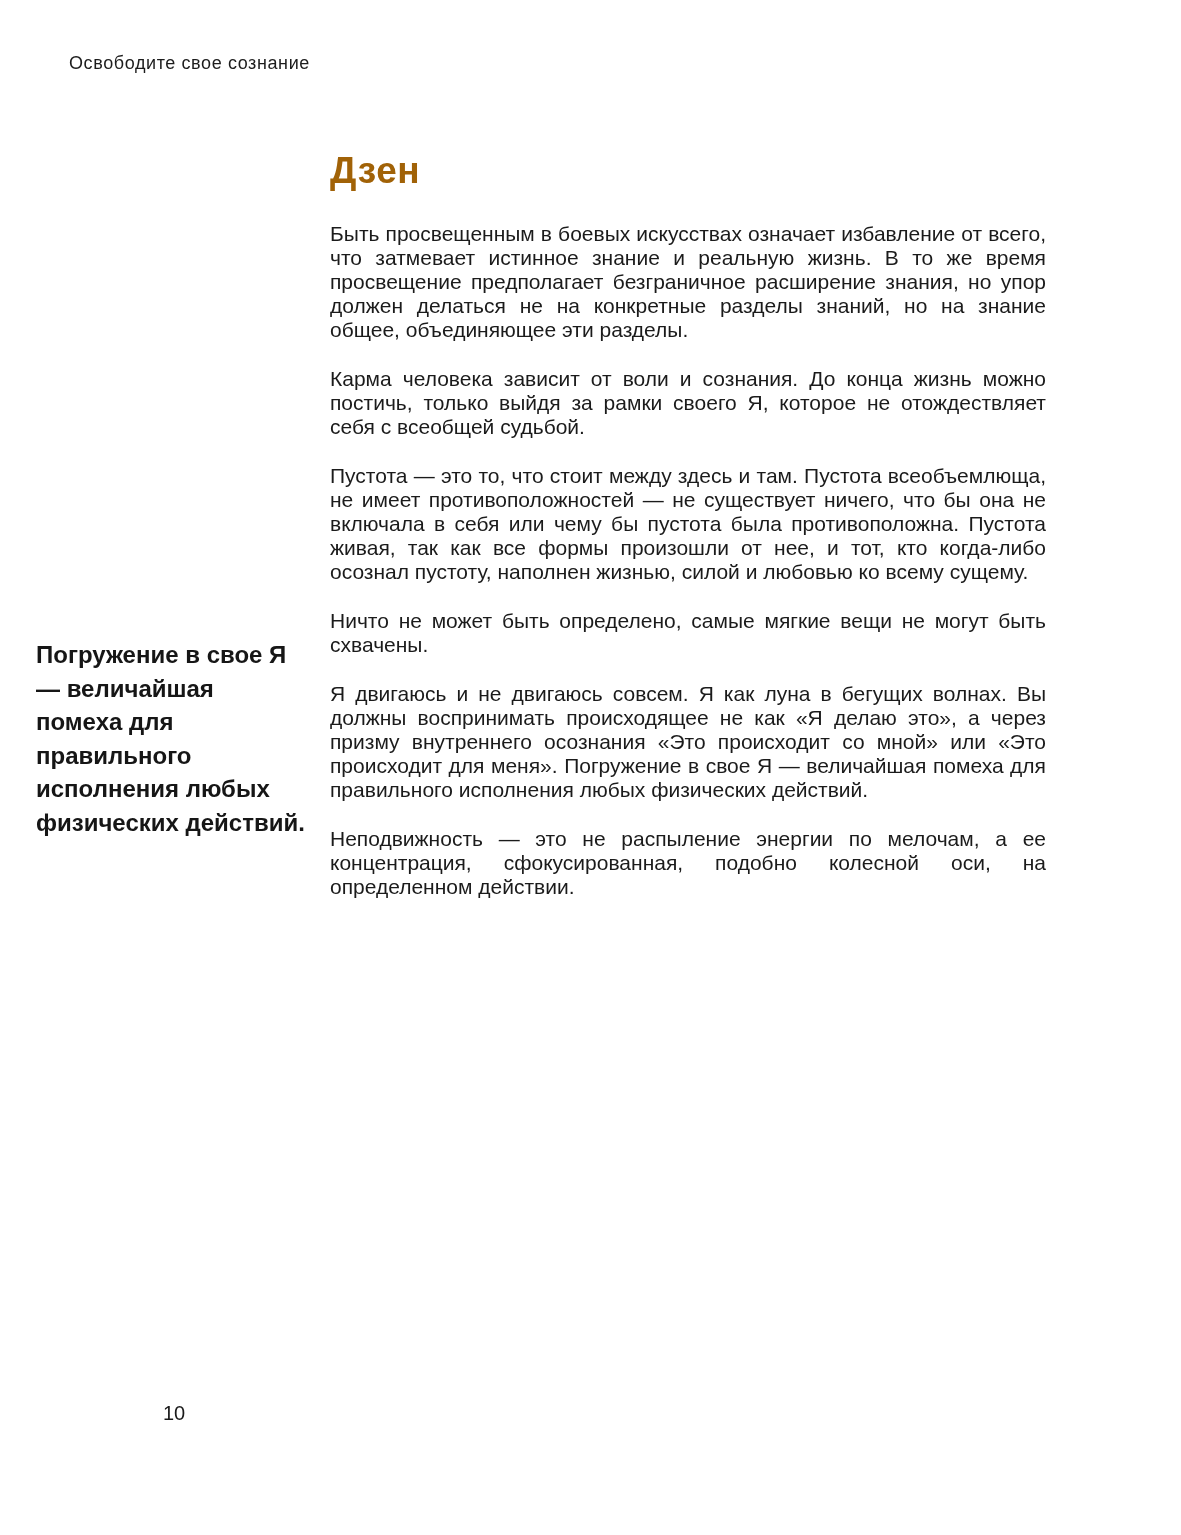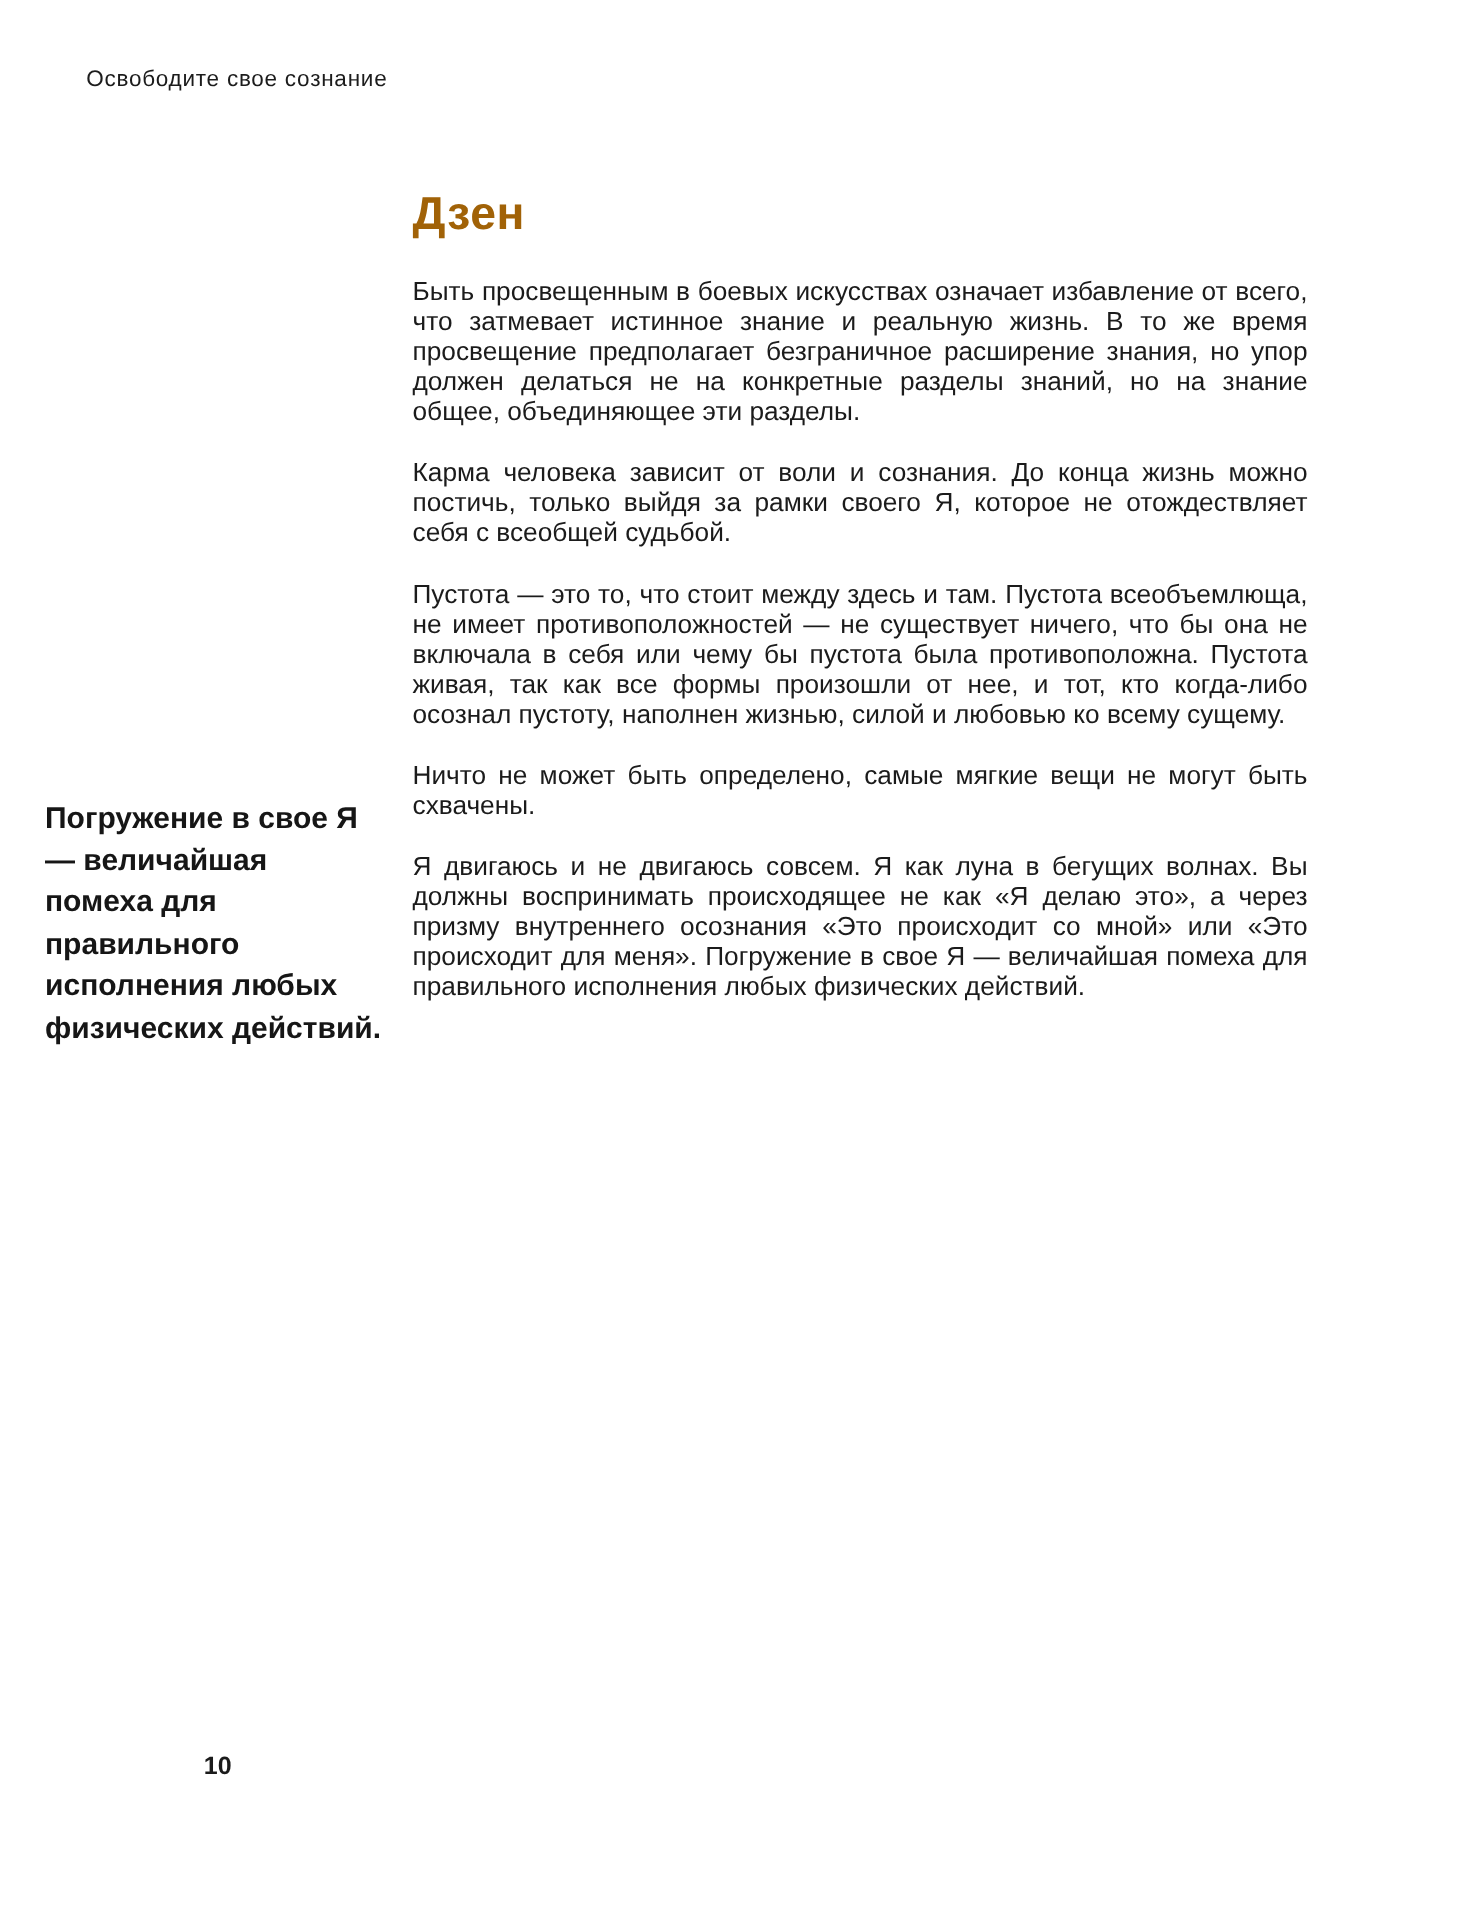--- a/index.html
+++ b/index.html
@@ -56,37 +56,37 @@
     line-height: 24px;
     text-align: justify;
     color: #1b1b1b;
   }
   .page-number {
     position: absolute;
     left: 163px;
     top: 1402px;
     font-size: 20px;
     color: #1b1b1b;
-    font-weight: bold;
   }
 </style>
 </head>
 <body>
 
 <div class="page">
 
   <div class="running-header">Освободите свое сознание</div>
 
   <aside class="pull-quote">Погружение в свое Я — величайшая помеха для правильного исполнения любых физических действий.</aside>
 
   <main class="content">
     <h1 class="chapter-title">Дзен</h1>
 
     <p>Быть просвещенным в боевых искусствах означает избавление от всего, что затмевает истинное знание и реальную жизнь. В то же время просвещение предполагает безграничное расширение знания, но упор должен делаться не на конкретные разделы знаний, но на знание общее, объединяющее эти разделы.</p>
     <p>Карма человека зависит от воли и сознания. До конца жизнь можно постичь, только выйдя за рамки своего Я, которое не отождествляет себя с всеобщей судьбой.</p>
     <p>Пустота — это то, что стоит между здесь и там. Пустота всеобъемлюща, не имеет противоположностей — не существует ничего, что бы она не включала в себя или чему бы пустота была противоположна. Пустота живая, так как все формы произошли от нее, и тот, кто когда-либо осознал пустоту, наполнен жизнью, силой и любовью ко всему сущему.</p>
     <p>Ничто не может быть определено, самые мягкие вещи не могут быть схвачены.</p>
     <p>Я двигаюсь и не двигаюсь совсем. Я как луна в бегущих волнах. Вы должны воспринимать происходящее не как «Я делаю это», а через призму внутреннего осознания «Это происходит со мной» или «Это происходит для меня». Погружение в свое Я — величайшая помеха для правильного исполнения любых физических действий.</p>
+    <p>Неподвижность — это не распыление энергии по мелочам, а ее концентрация, сфокусированная, подобно колесной оси, на определенном действии.</p>
   </main>
 
   <div class="page-number">10</div>
 
 </div>
 
 </body></html>

